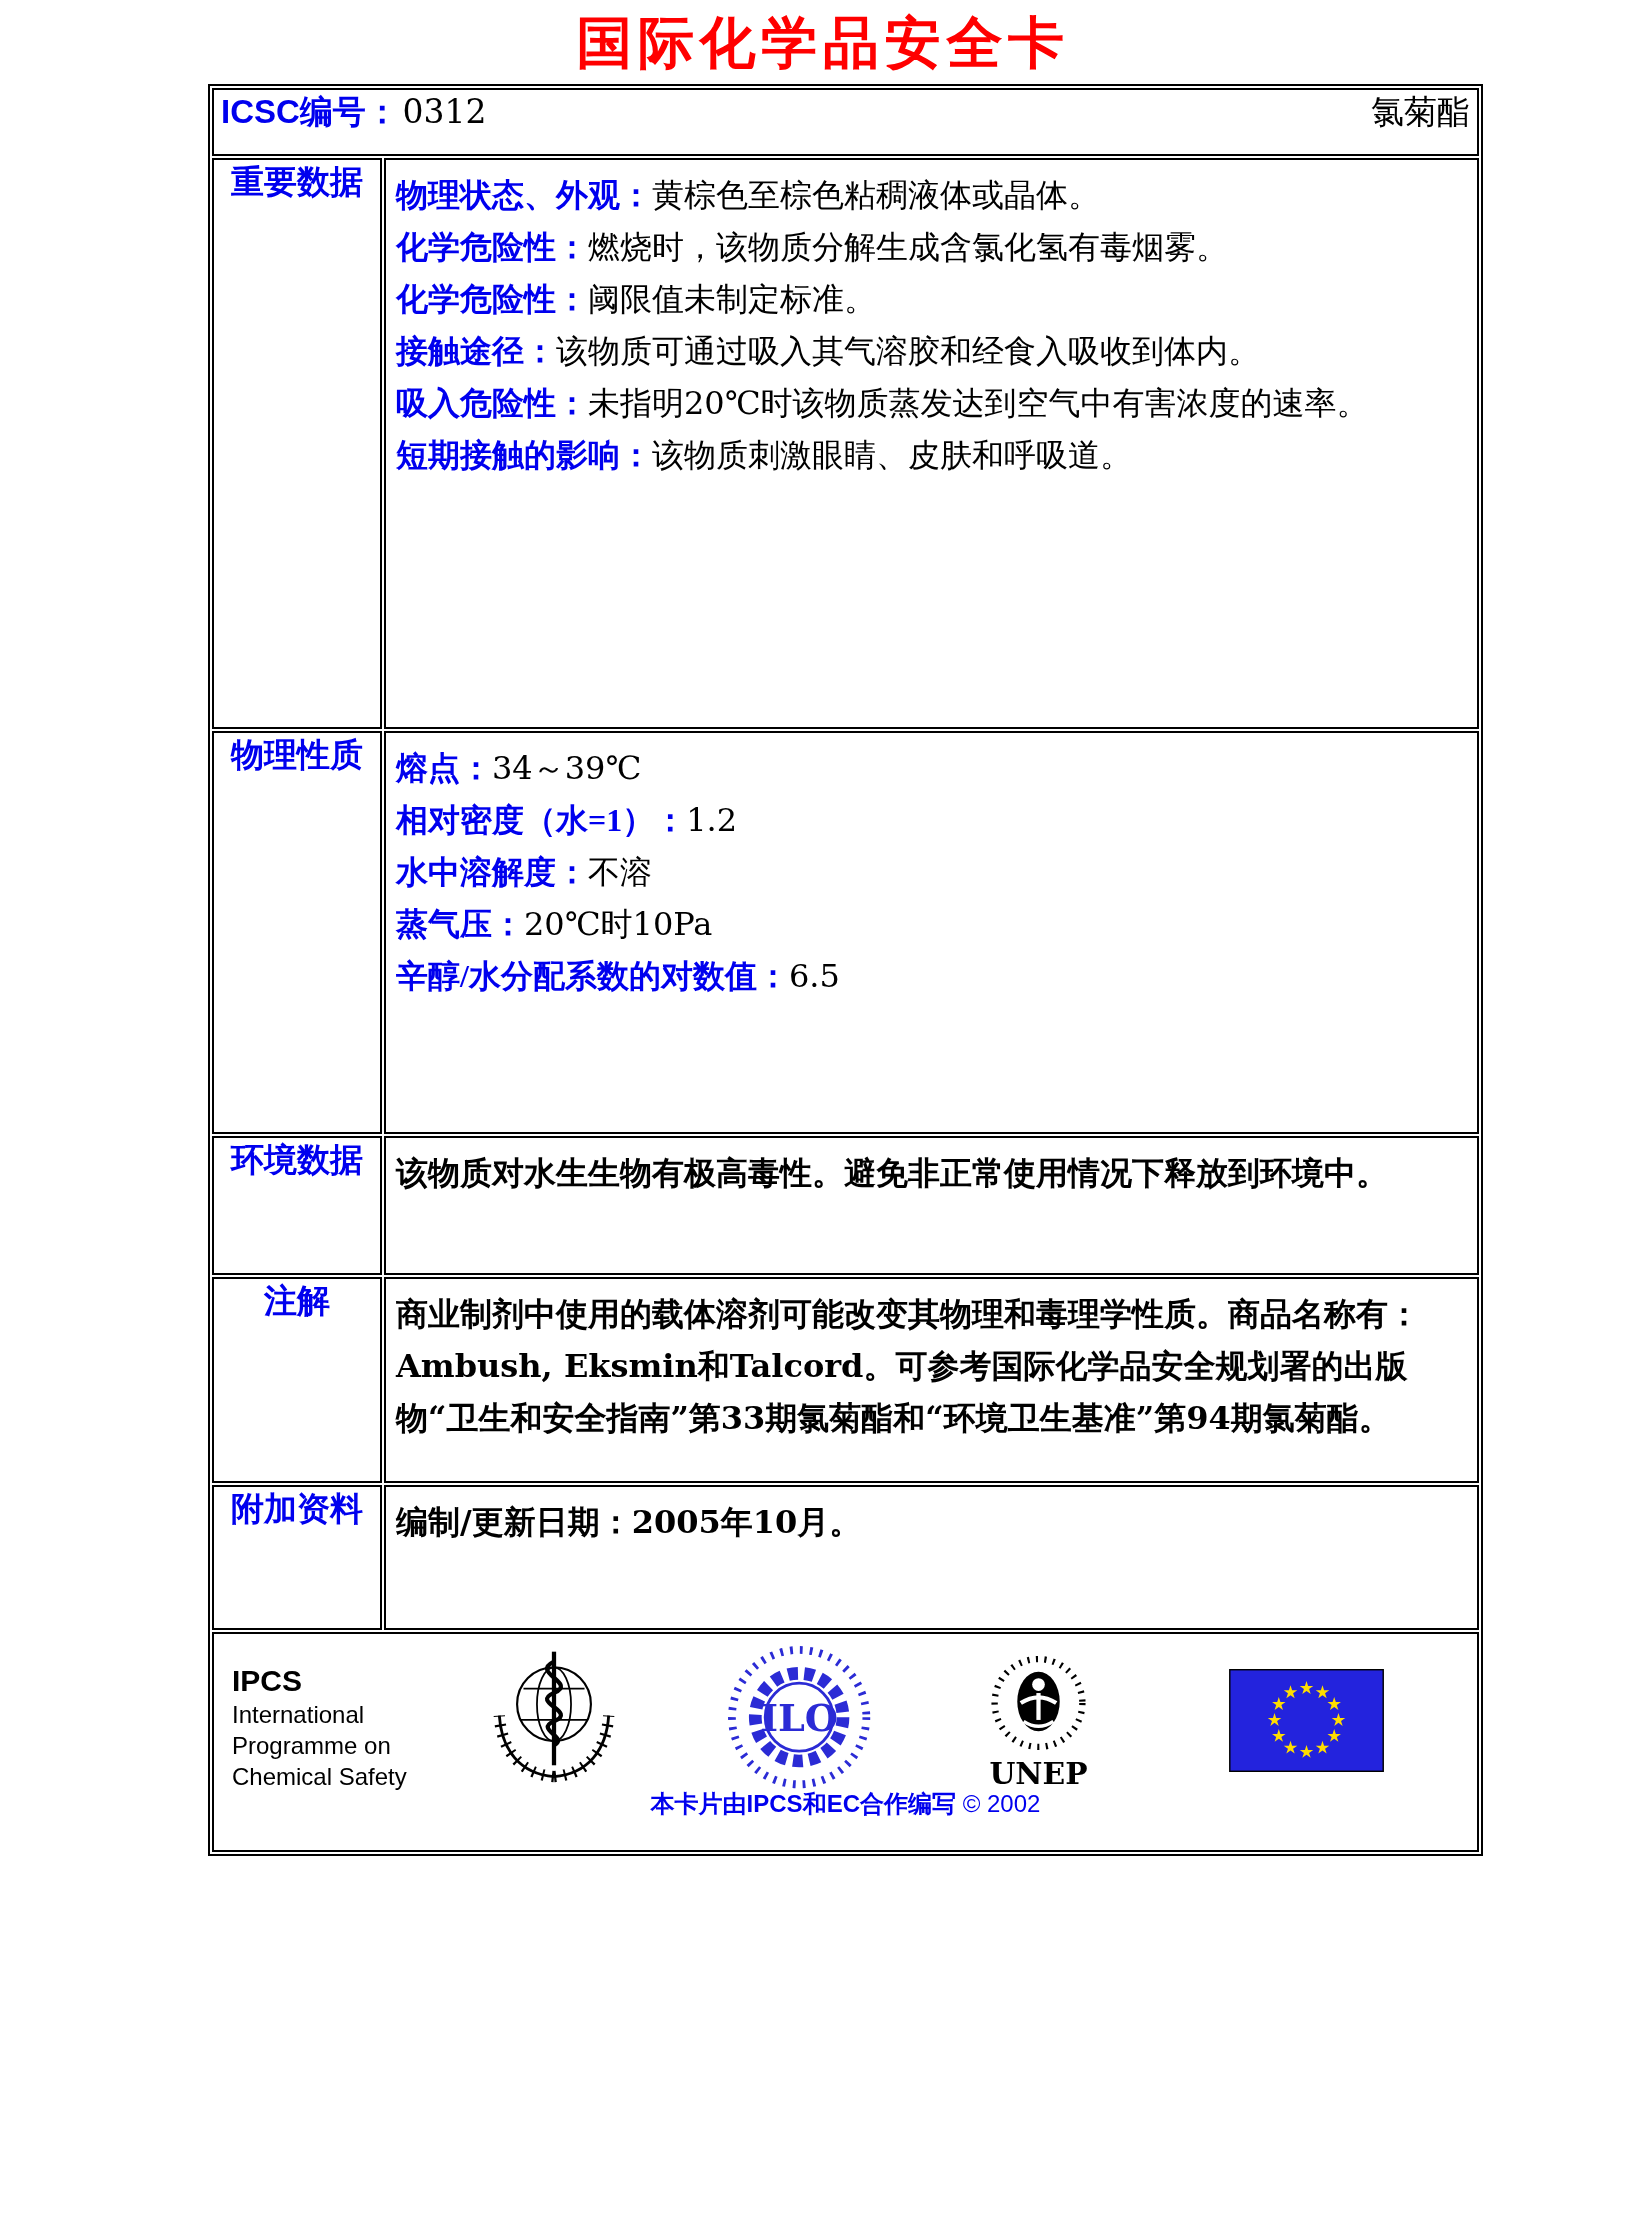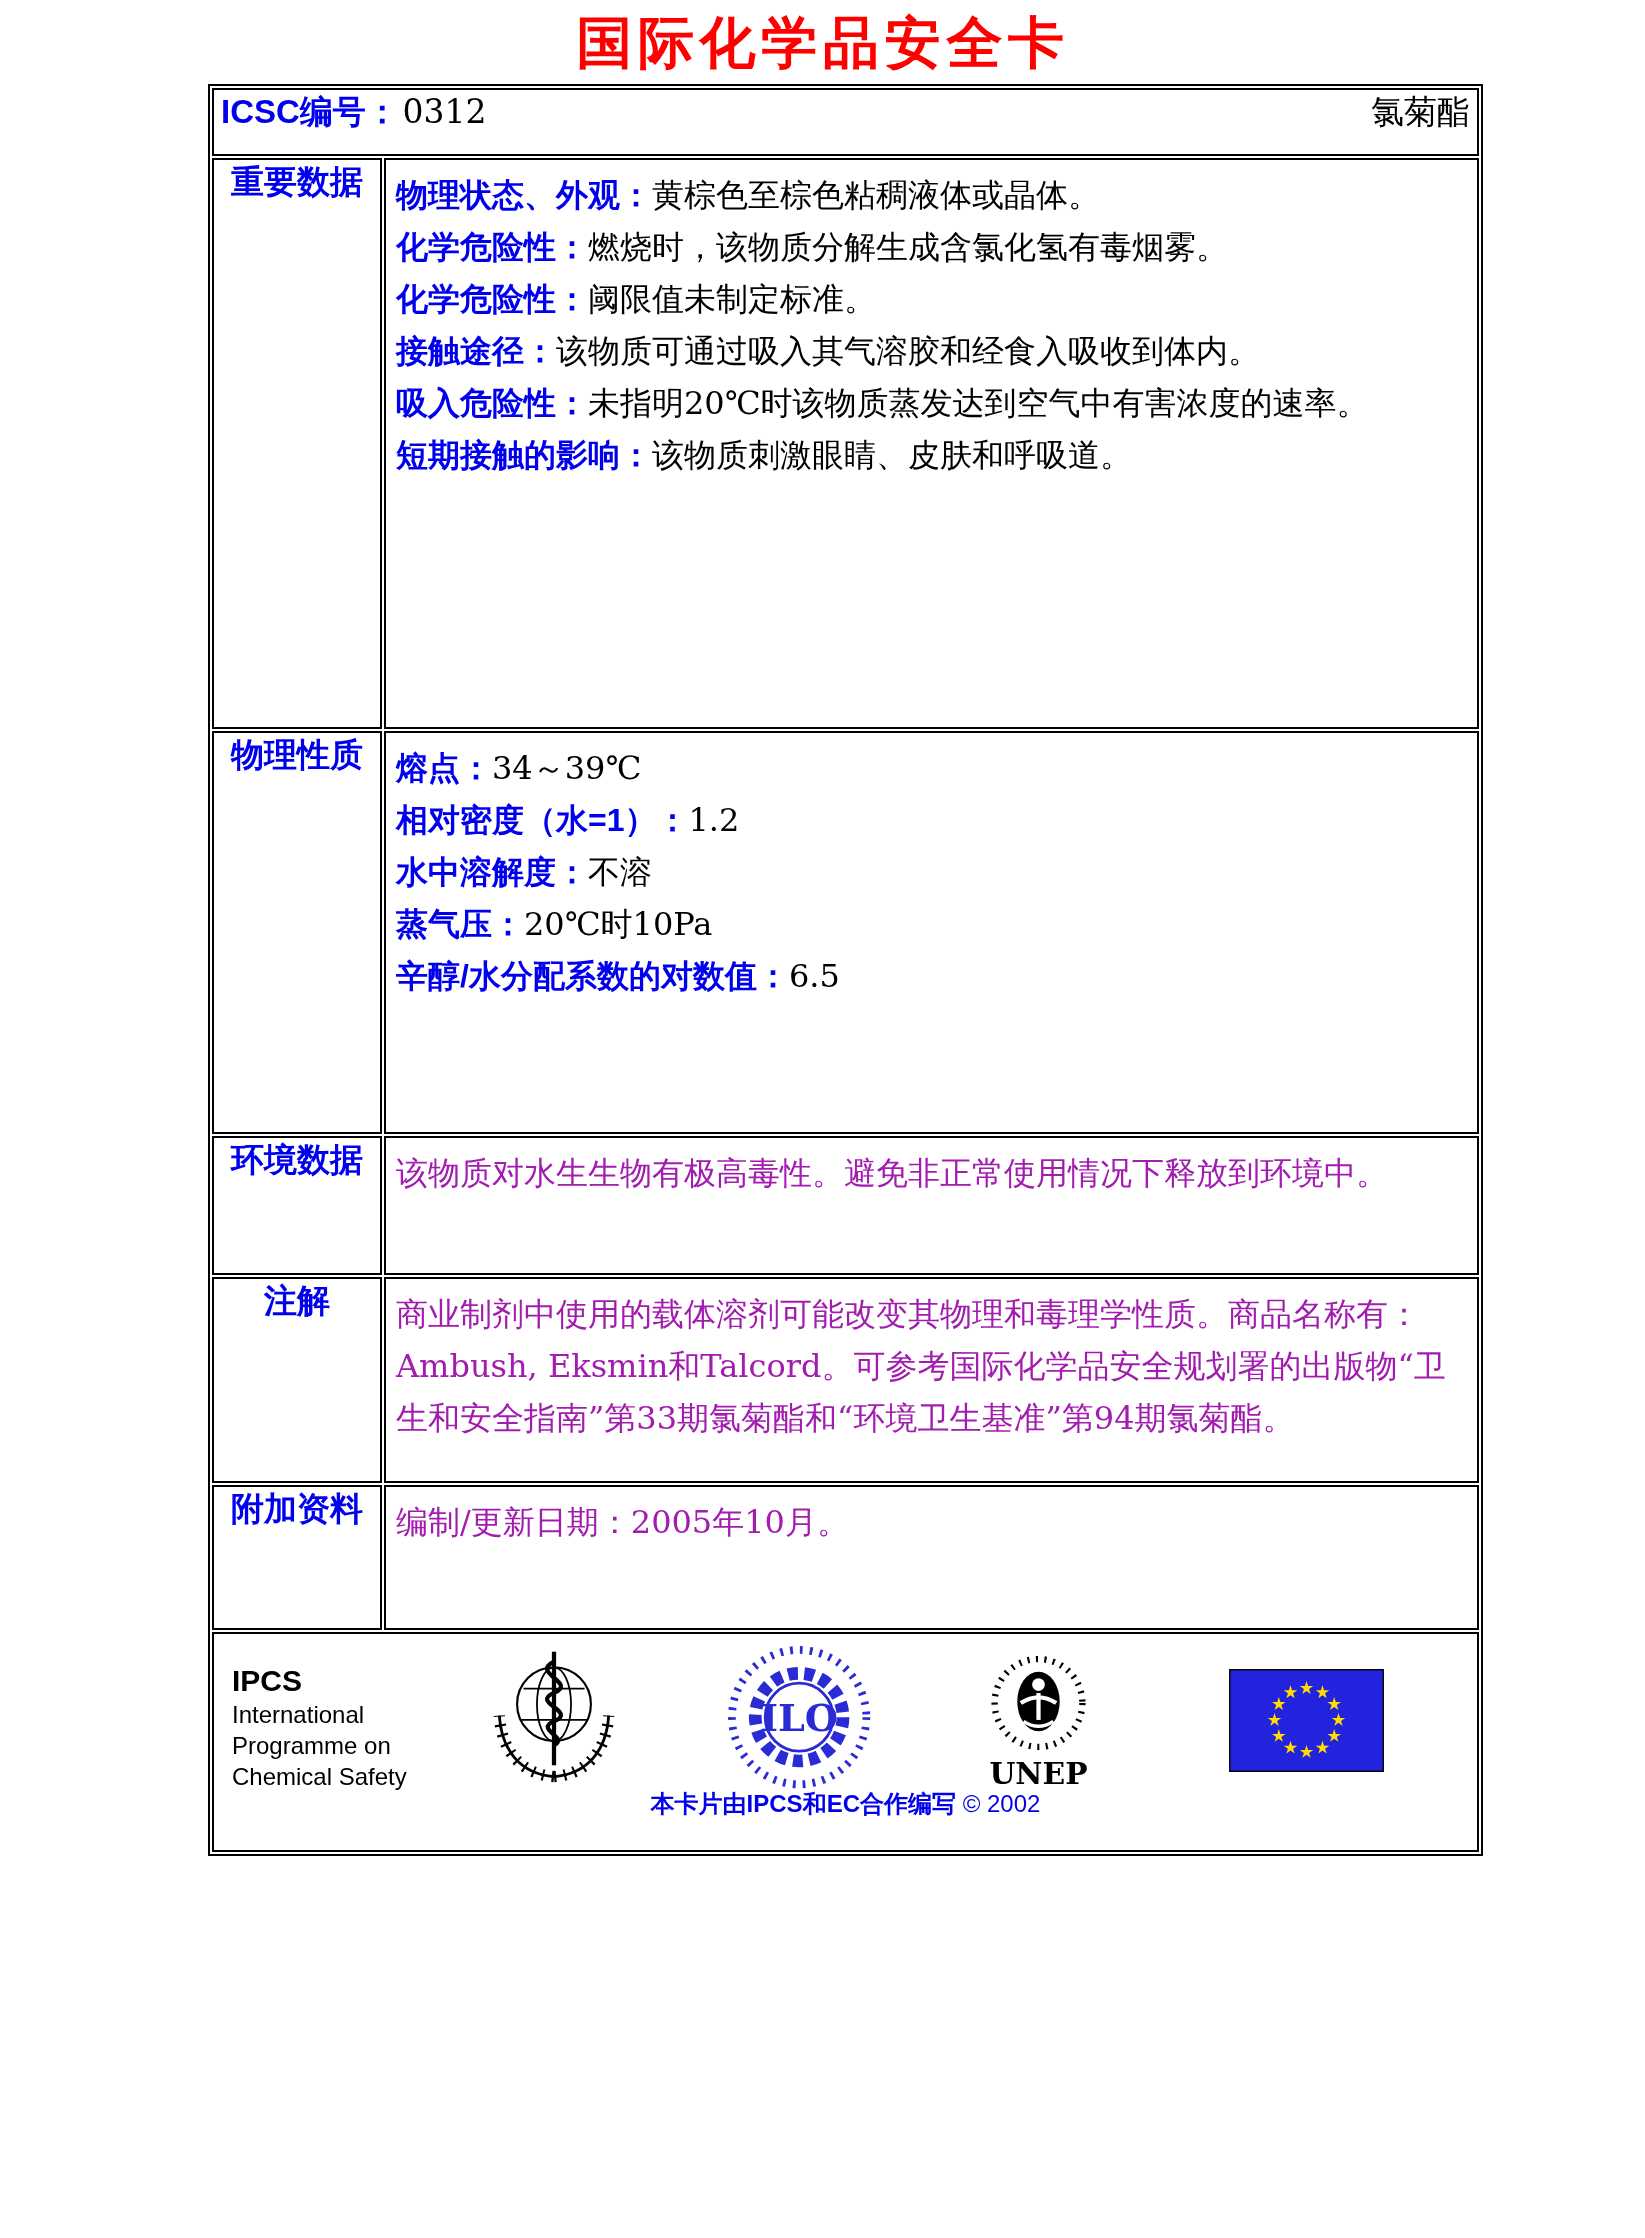--- a/index.html
+++ b/index.html
@@ -51,25 +51,25 @@
     font-size: 33px;
   }
   td.sec-content { padding: 8.5px 10px; font-size: 32px; line-height: 52px; }
   .r-important { height: 571px; }
   .r-physical  { height: 403px; }
   .r-env       { height: 139px; }
   .r-notes     { height: 206px; }
   .r-add       { height: 145px; }
   .field-line .k {
     color: #0000ee;
-    font-family: Liberation Sans, sans-serif;
+    font-family: Liberation Serif, serif;
     font-weight: bold;
   }
   .field-line .v { color: #000; }
-  .plain-text { color: #a21caf; }
+  .plain-text { color: #000000; font-weight: bold; }
   td.footer-cell { height: 200px; padding: 8px; }
   .footer-wrap { position: relative; width: 100%; height: 200px; }
   .ipcs-block {
     position: absolute; left: 10px; top: 20px;
     font-family: "Liberation Sans", sans-serif;
   }
   .ipcs-title { font-weight: bold; font-size: 30px; line-height: 37px; }
   .ipcs-sub { font-size: 24px; line-height: 31px; }
   .logo { position: absolute; }
   .logo-who  { left: 261px; top: 4.3px; }

